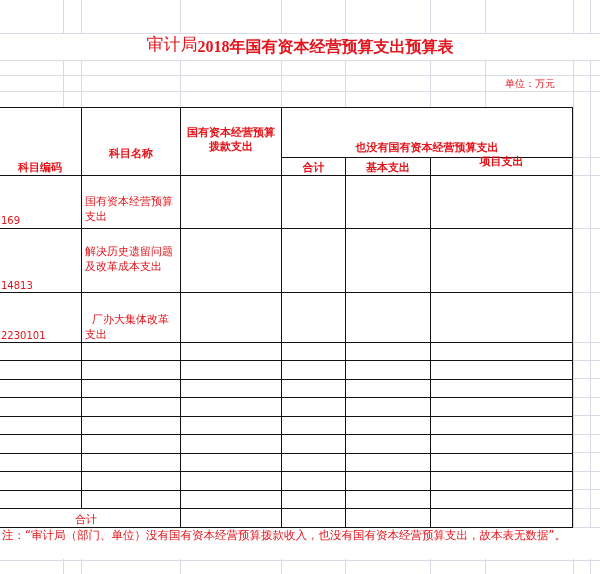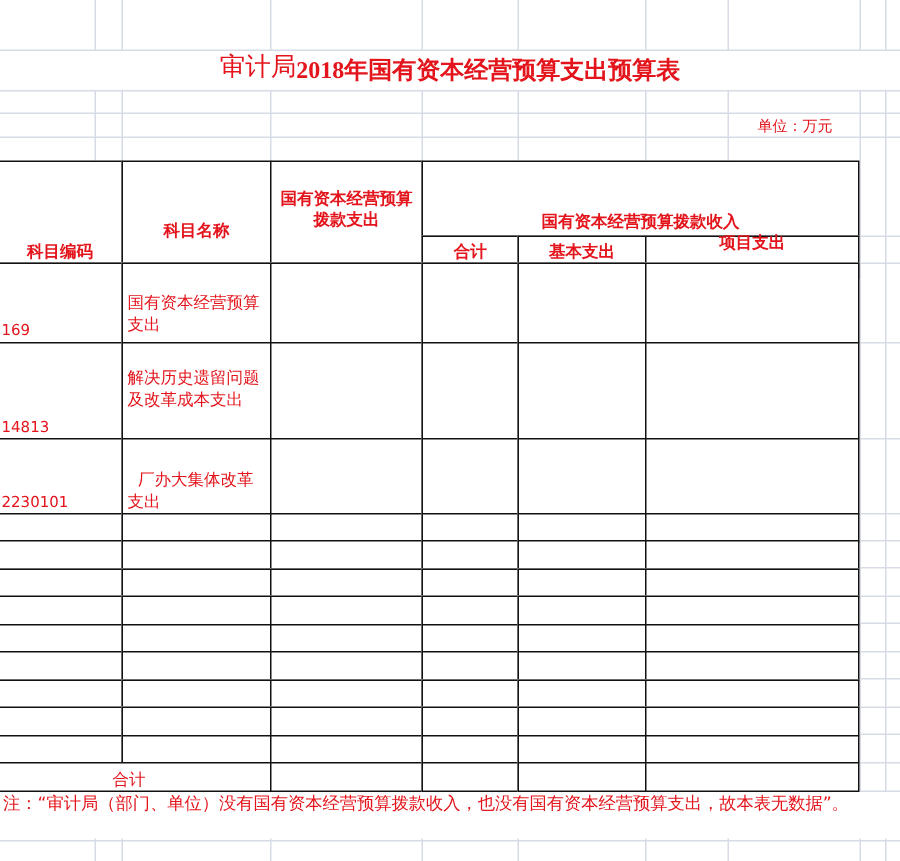--- a/index.html
+++ b/index.html
@@ -80,21 +80,21 @@
   <div class="cell hdr" style="left:-2px;top:0;width:84px;height:69px">
     <div style="position:absolute;bottom:0;left:0;right:0">科目编码</div>
   </div>
   <div class="cell hdr" style="left:81px;top:0;width:100px;height:69px">
     <div style="position:absolute;bottom:14px;left:0;right:0">科目名称</div>
   </div>
   <div class="cell hdr" style="left:180px;top:0;width:102px;height:69px">
     <div style="position:absolute;top:18px;left:6px;right:6px">国有资本经营预算拨款支出</div>
   </div>
   <div class="cell hdr" style="left:281px;top:0;width:292px;height:51px">
-    <div style="position:absolute;bottom:2px;left:0;right:0">国有资本经营预算拨款收入</div>
+    <div style="position:absolute;bottom:2px;left:0;right:0">也没有国有资本经营预算支出</div>
   </div>
 
   <div class="cell hdr" style="left:281px;top:50px;width:65px;height:19px">
     <div style="position:absolute;top:3px;left:0;right:0">合计</div>
   </div>
   <div class="cell hdr" style="left:345px;top:50px;width:86px;height:19px">
     <div style="position:absolute;top:3px;left:0;right:0">基本支出</div>
   </div>
   <div class="cell hdr" style="left:430px;top:50px;width:143px;height:29px">
     <div style="position:absolute;top:-3px;left:0;right:0">项目支出</div>

